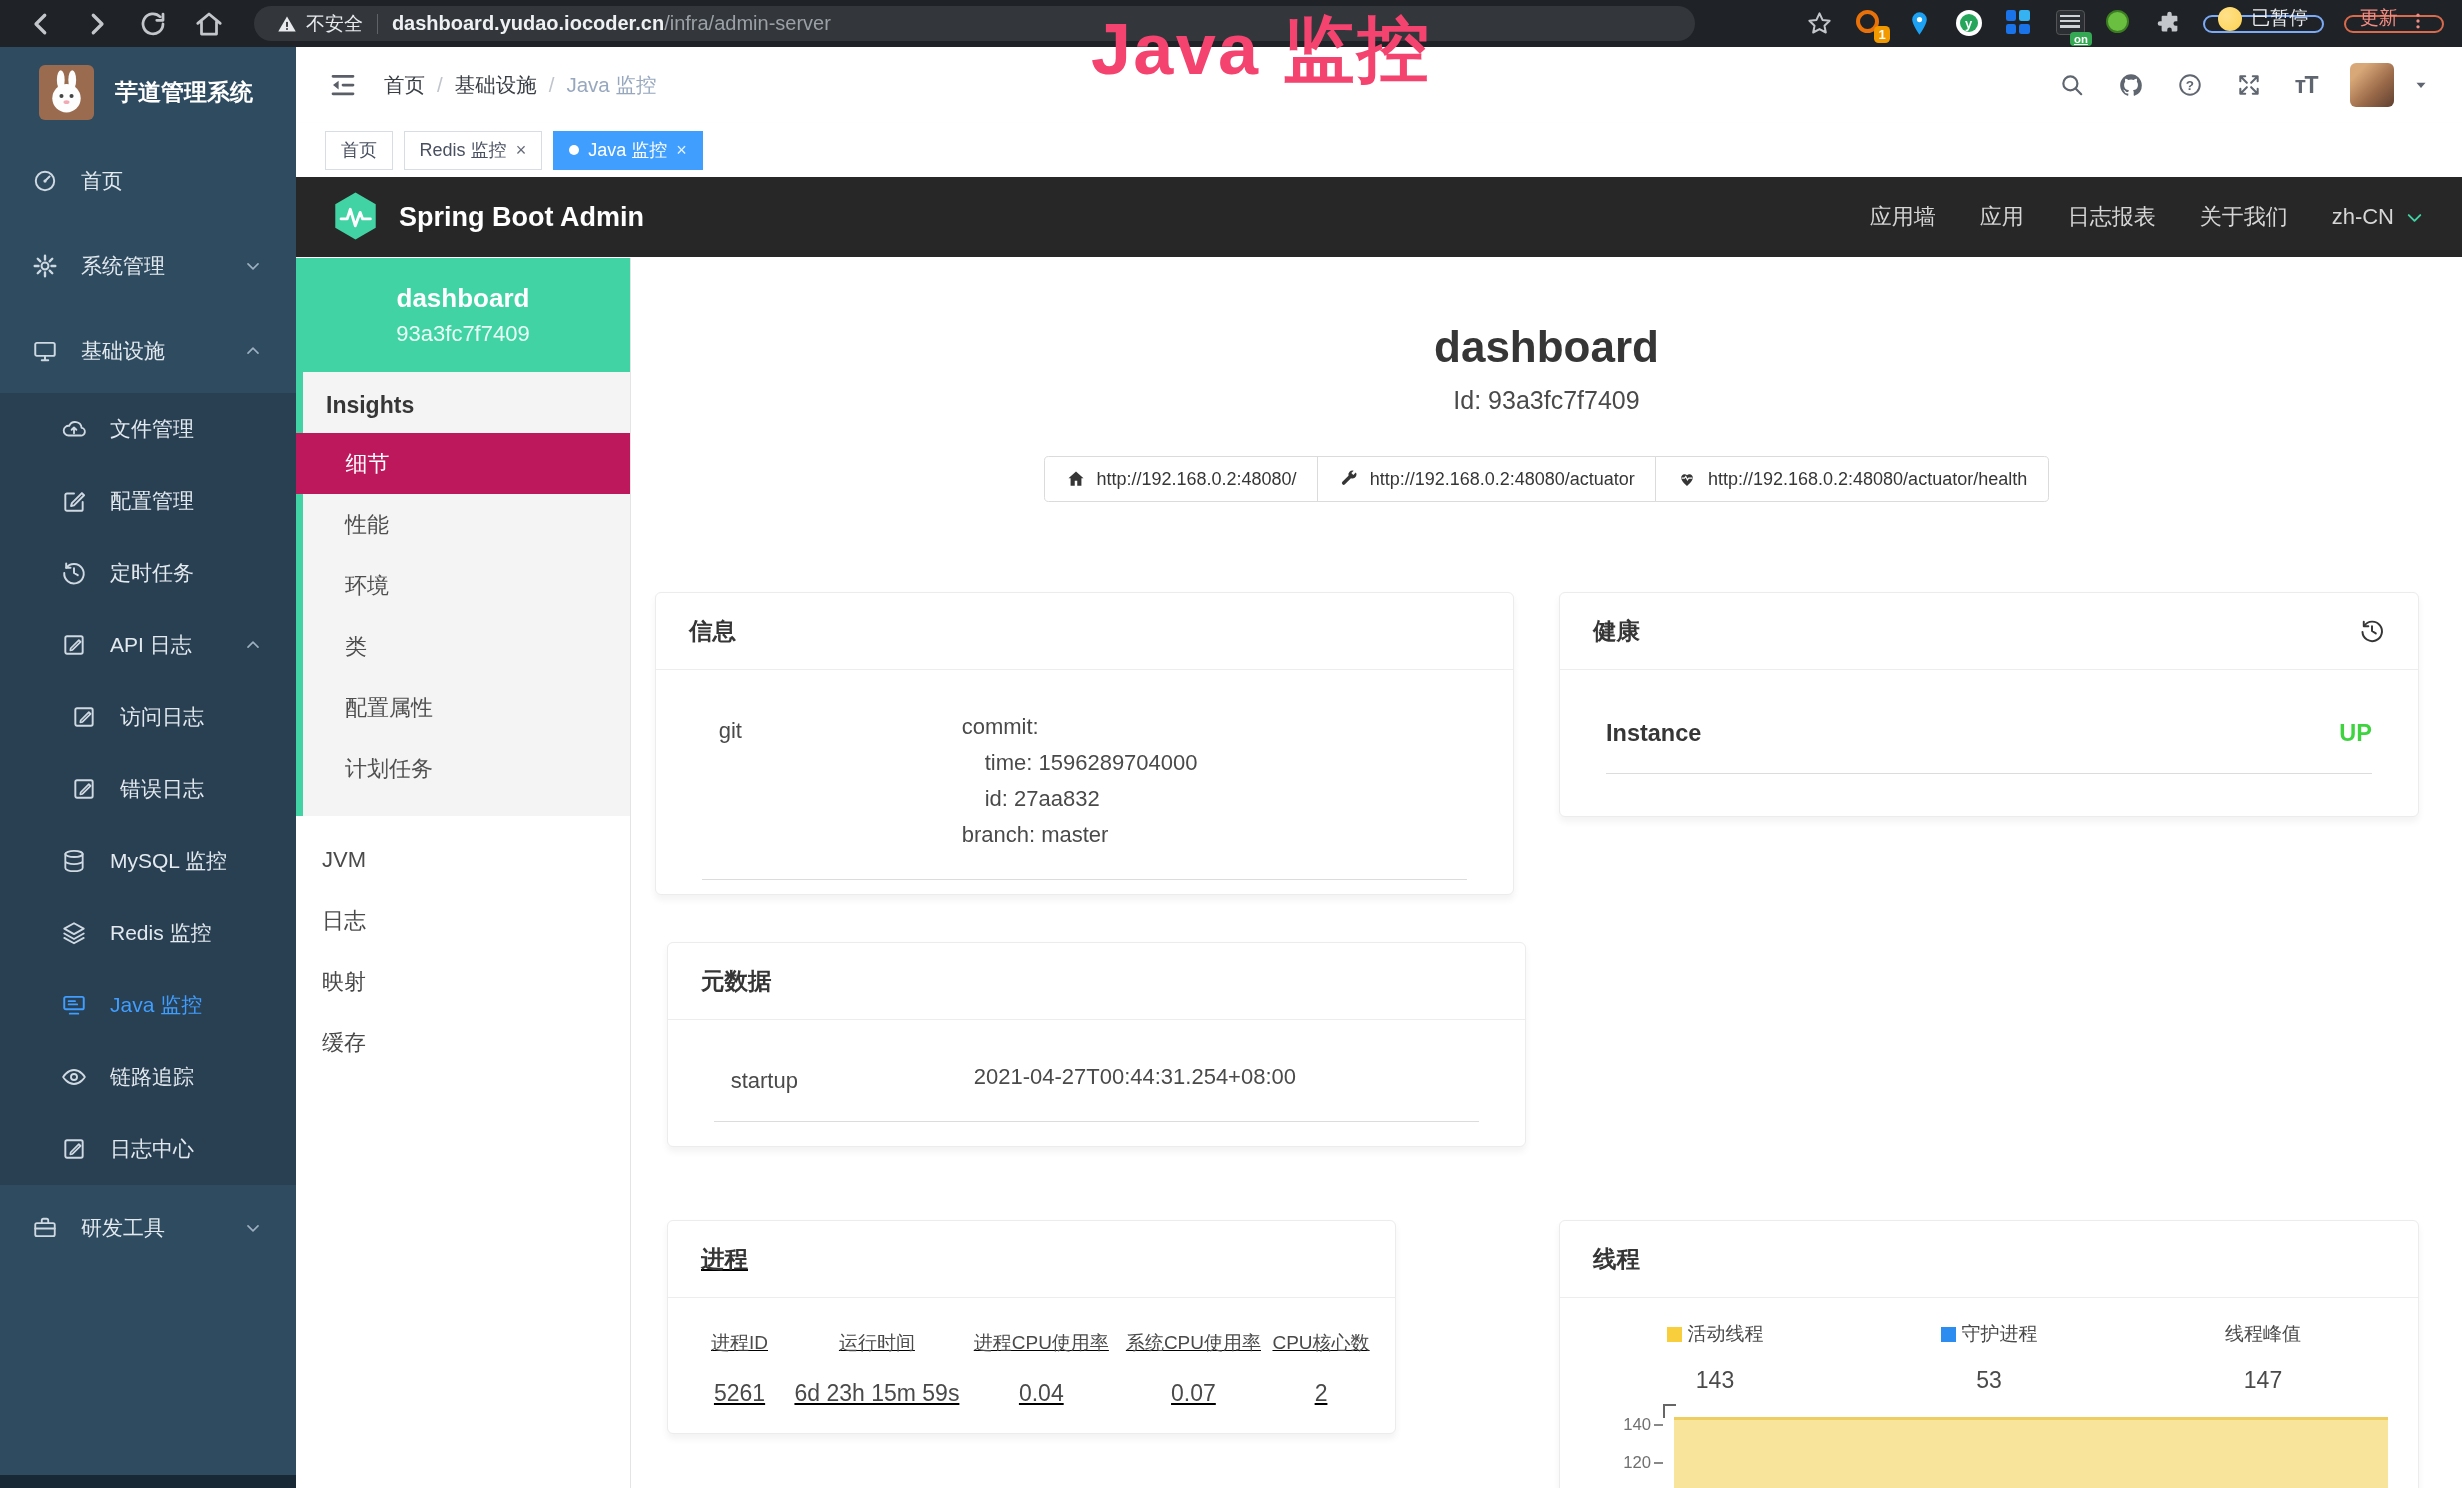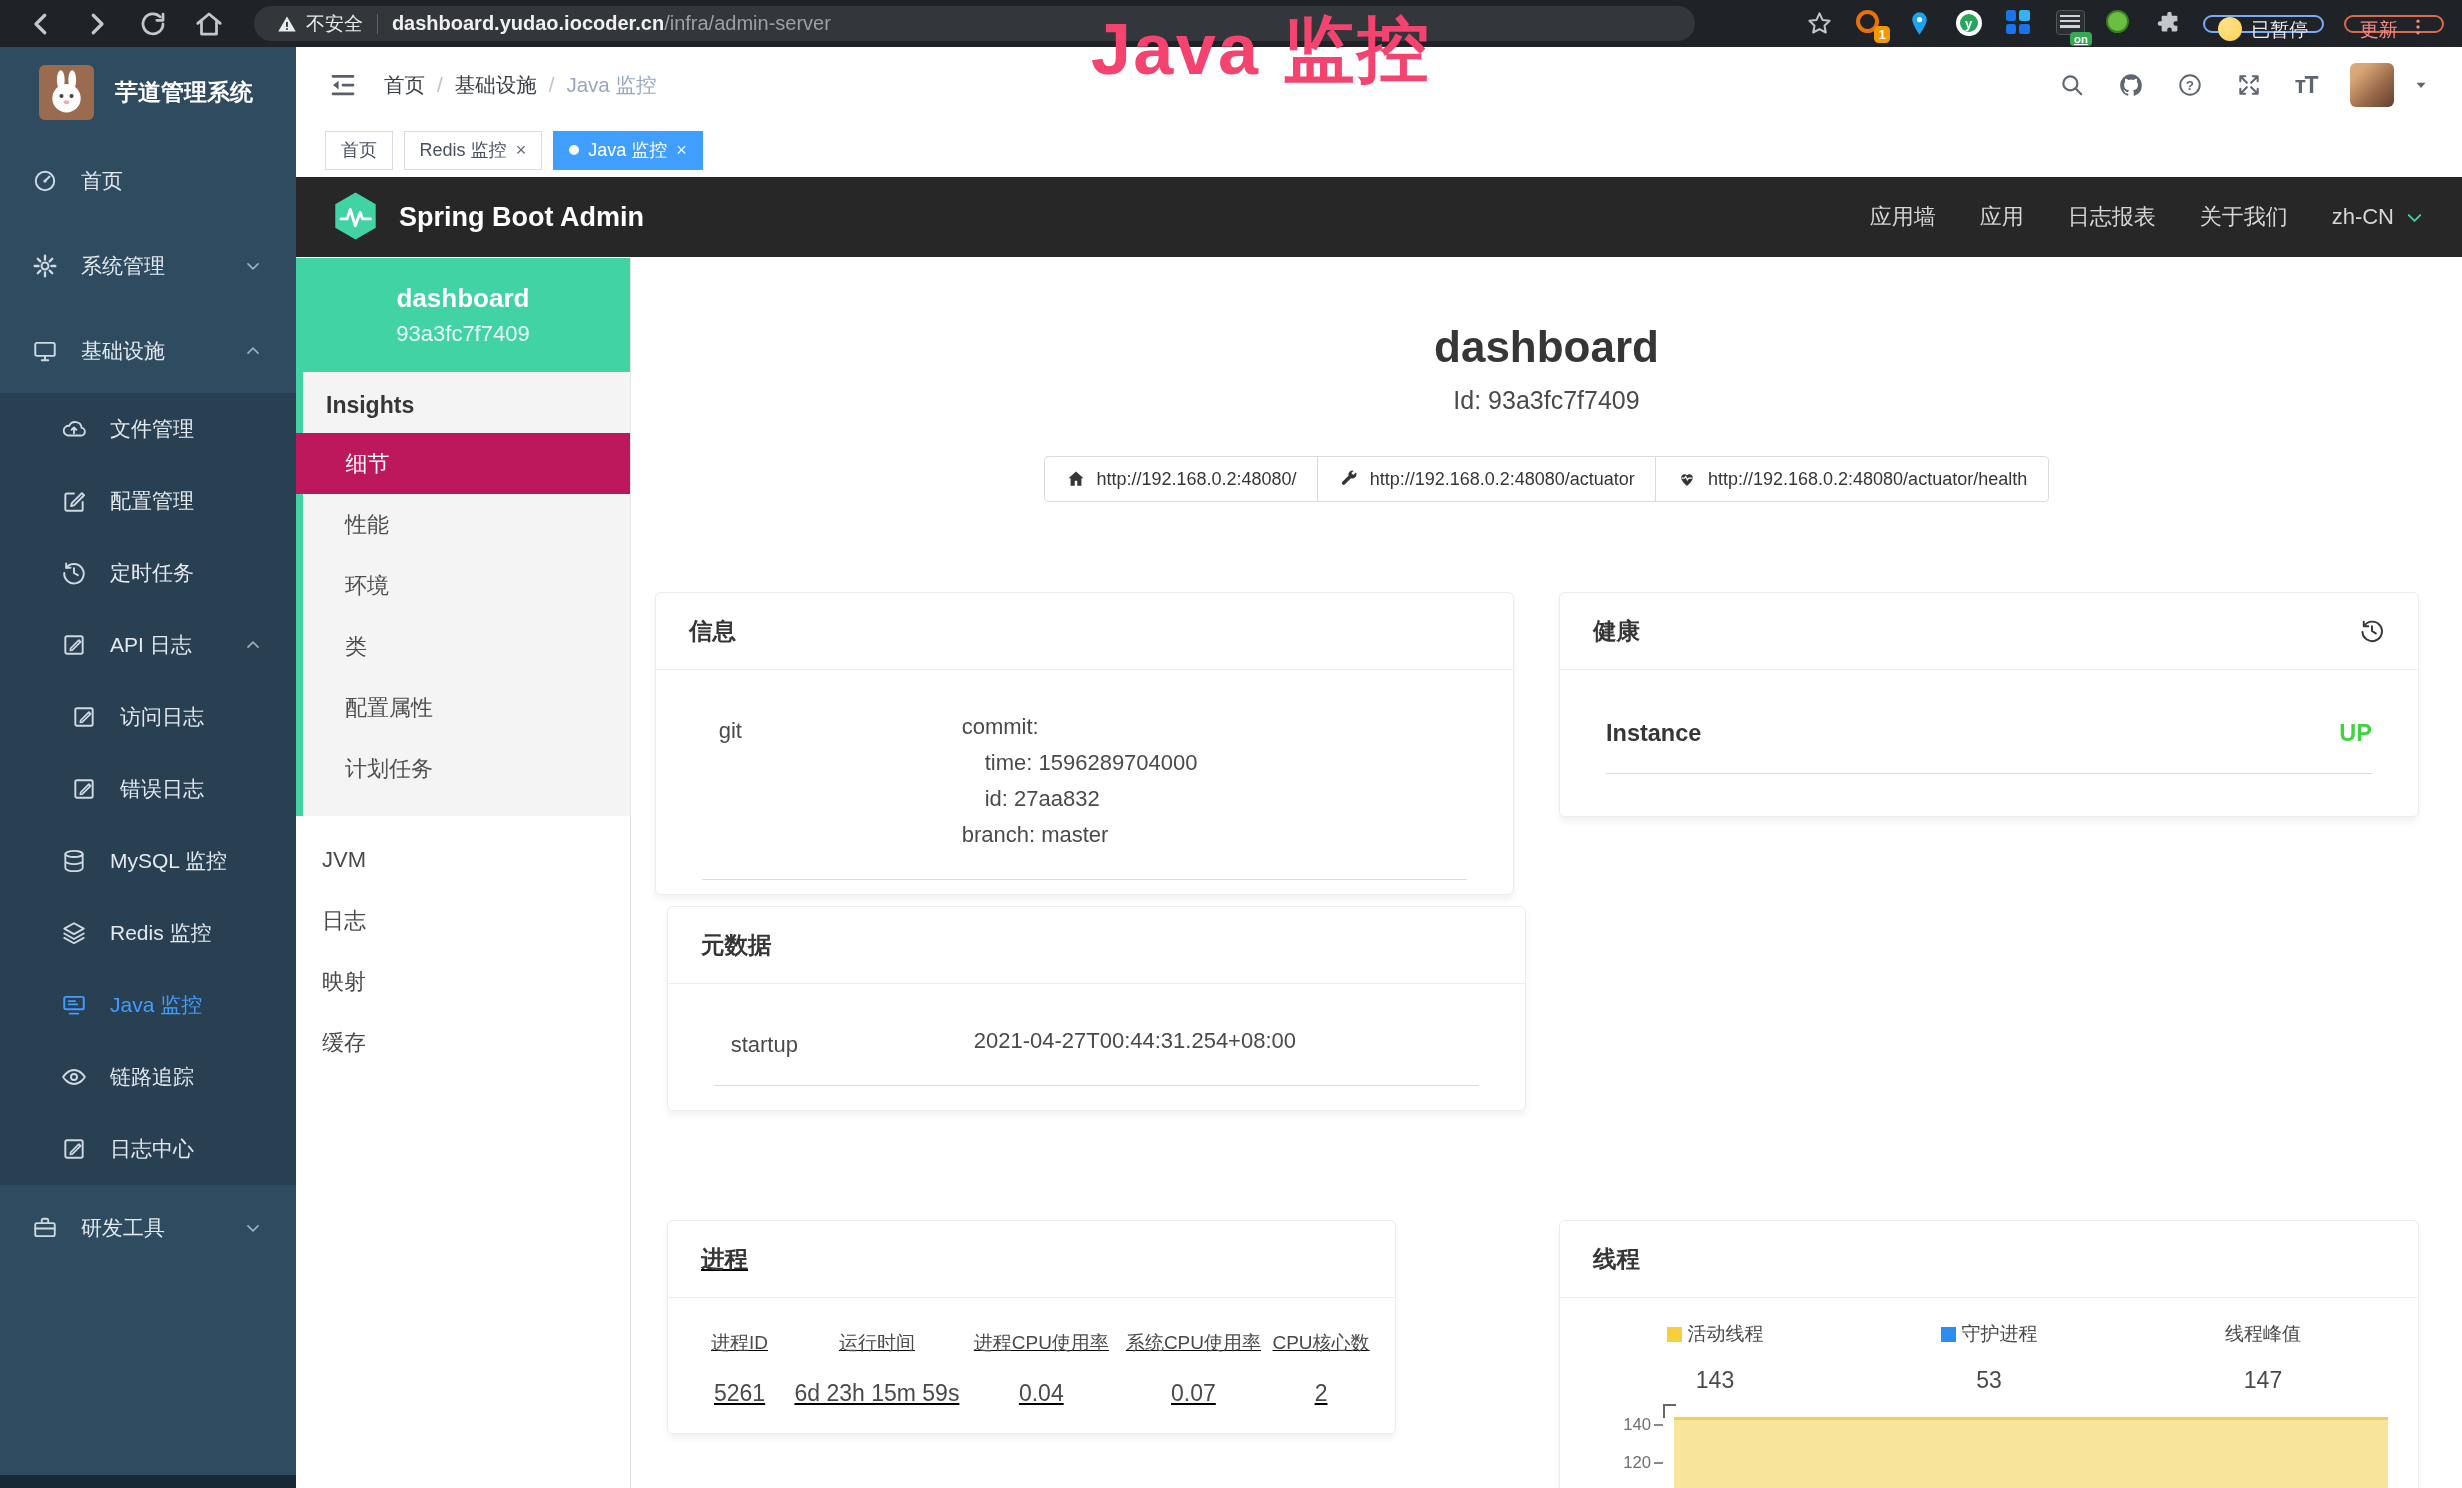--- a/index.html
+++ b/index.html
@@ -28,21 +28,21 @@
   .ext-circle .inner{width:18px;height:18px;border-radius:50%;background:#26a65b;color:#fff;font-size:13px;
              display:flex;align-items:center;justify-content:center;font-weight:bold;}
   .ext-grid{width:24px;height:24px;display:grid;grid-template-columns:10.6px 10.6px;grid-gap:3px;}
   .ext-grid span{width:10.6px;height:10.6px;background:#1a73e8;border-radius:2.3px;}
   .ext-grid span:nth-child(2){background:#35b2f2;}
   .ext-list{width:27px;height:23px;background:#2b2f33;border:1.5px solid #555;border-radius:3.8px;position:relative;}
   .ext-list i{position:absolute;left:3.8px;right:3.8px;height:2.3px;background:#cfd2d6;}
   .on-chip{position:absolute;right:-9px;bottom:-9px;background:#34a853;color:#fff;font-size:11.4px;
            border-radius:3.8px;padding:0.8px 3.8px;font-weight:bold;text-decoration:underline;}
   .ext-dot{width:23px;height:23px;border-radius:50%;background:#6abf40;border:2.3px solid #3c7d22;box-sizing:border-box;}
-  .pill{height:18px;border-radius:18px;display:flex;align-items:flex-start;margin-left:20px;padding:0 13.7px;box-sizing:border-box;}
+  .pill{height:18px;border-radius:18px;display:flex;align-items:flex-end;margin-left:20px;padding:0 13.7px;box-sizing:border-box;}
   #profile-pill{border:2.3px solid #7baaf7;color:#e8eaed;font-size:19px;gap:9px;}
   .face{width:24px;height:24px;border-radius:50%;background:radial-gradient(circle at 35% 35%,#ffe18a,#fdd663 70%,#e0a800);}
   #update-pill{border:2.3px solid #d96a4b;color:#f28b82;font-size:19px;gap:10.6px;}
   #update-pill .dots{width:20px;height:20px;color:#f28b82;}
   
   #annotation{position:absolute;left:1091px;top:1.5px;z-index:60;color:#f4436e;font-size:72px;
               font-weight:bold;letter-spacing:2.3px;white-space:nowrap;}
   
   #side-nav{position:absolute;left:0;top:47px;width:296px;bottom:0;background:#2f4b60;z-index:5;}
   #logo-row{height:91px;display:flex;align-items:center;padding-left:39px;gap:21px;}
@@ -122,21 +122,21 @@
   .url-btn:first-child{border-radius:4.6px 0 0 4.6px;margin-left:0;}
   .url-btn:last-child{border-radius:0 4.6px 4.6px 0;}
   .url-btn .uicon{width:20px;height:20px;color:#363636;flex:0 0 auto;}
   .url-btn .uicon svg{width:100%;height:100%;}
   .card{position:absolute;background:#fff;border:0.8px solid #ececec;border-radius:6px;
         box-shadow:0 4.6px 7.6px rgba(10,10,10,.05);box-sizing:border-box;}
   .card-head{height:76px;display:flex;align-items:center;padding:0 33px;
              border-bottom:1.5px solid #ededed;font-size:23.5px;font-weight:bold;color:#363636;}
   #card-info{left:24px;top:334px;width:859px;height:303px;}
   #card-health{left:928px;top:334px;width:860px;height:225px;}
-  #card-meta{left:36px;top:648px;width:859px;height:205px;}
+  #card-meta{left:36px;top:684px;width:859px;height:205px;}
   #card-process{left:36px;top:962px;width:729px;height:214px;text-decoration:underline;}
   #card-threads{left:928px;top:962px;width:860px;height:425px;}
   .kv-body{padding:39px 46px 0 46px;}
   .kv-row{display:flex;}
   .kv-key{width:243px;padding-left:16.7px;font-size:22px;color:#4a4a4a;flex:0 0 auto;margin-top:9px;}
   .kv-val{font-size:22px;color:#4a4a4a;line-height:36px;}
   .kv-line.ind{padding-left:23px;}
   .kv-underline{border-bottom:1.5px solid #dcdcdc;margin-top:26px;}
   #health-body{padding:50px 46px 0 46px;}
   #health-row{display:flex;align-items:center;justify-content:space-between;}

